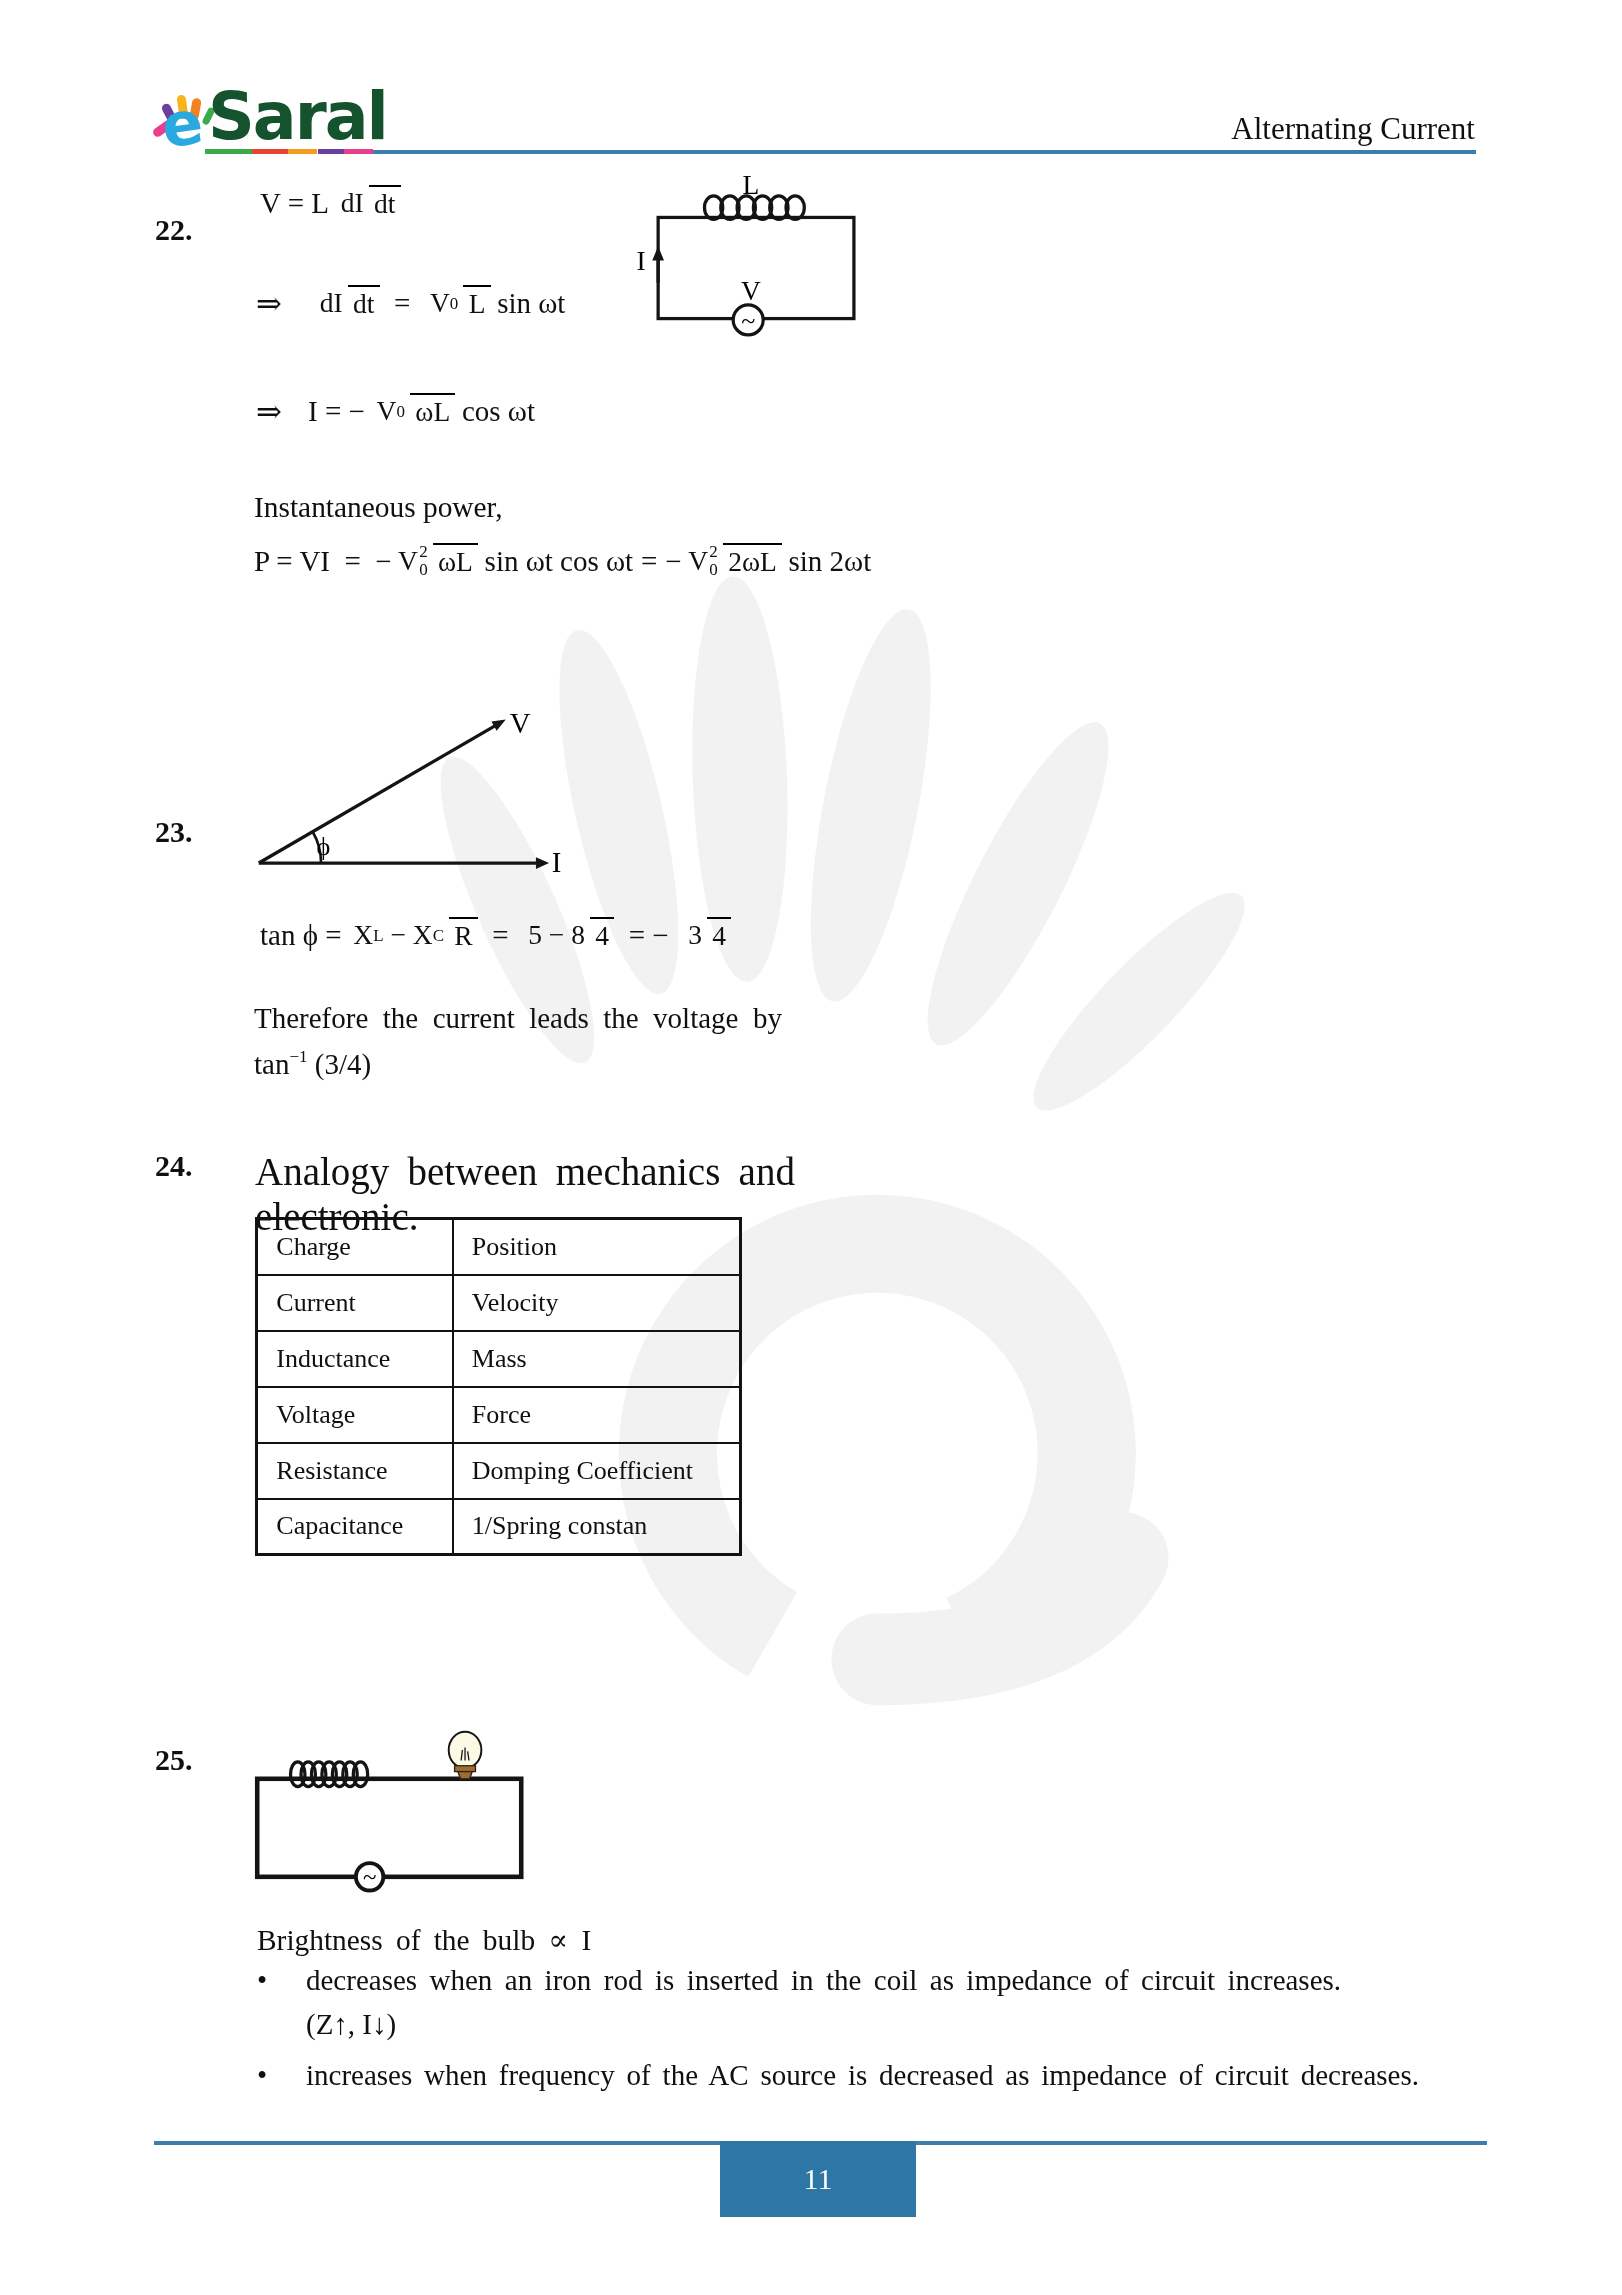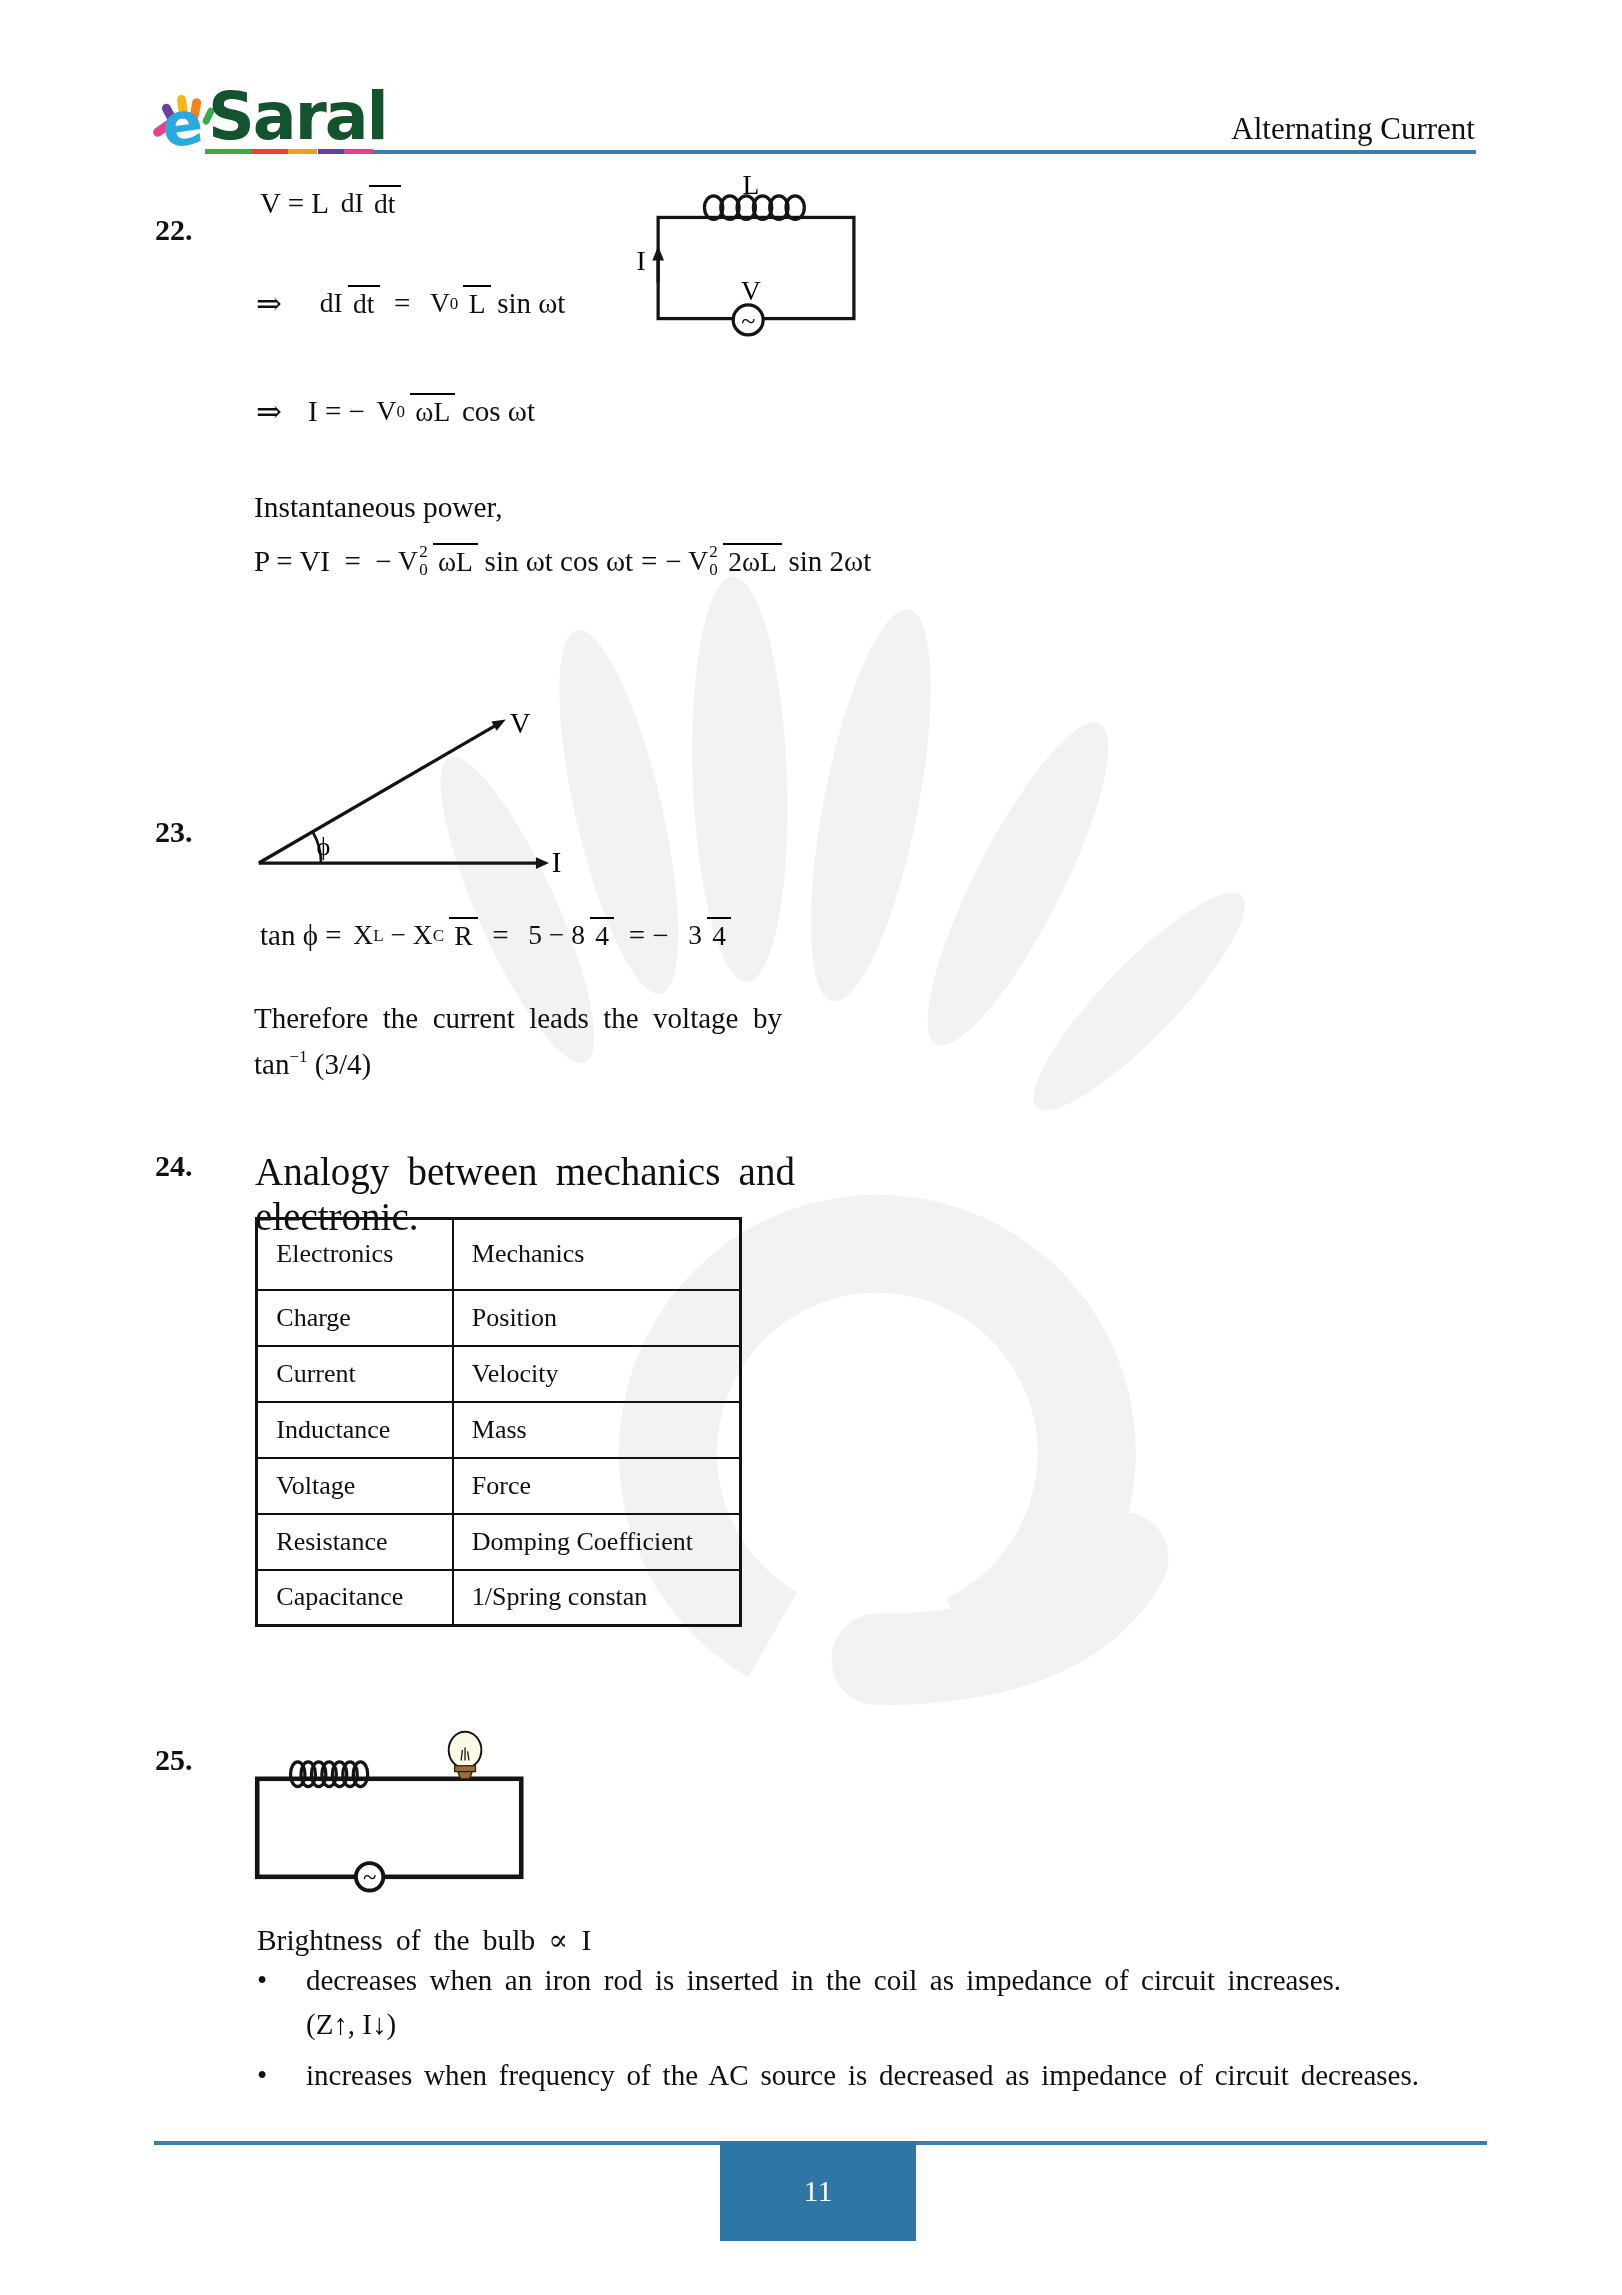--- a/index.html
+++ b/index.html
@@ -198,24 +198,20 @@
 
   <div class="abs z qnum" style="left:155px;top:1149px;">24.</div>
   <div class="abs z" style="left:255px;top:1149px;width:602px;font-size:39px;word-spacing:8.5px;">Analogy between mechanics and electronic.</div>
 
   <table id="analogy-table" class="abs z" style="left:255px;top:1217px;width:484px;">
     <colgroup>
         <col style="width:196px;">
         <col style="width:288px;">
       </colgroup>
     <tbody>
-        <tr style="height:71px;">
-      <th>Electronics</th>
-      <th>Mechanics</th>
-    </tr>
     <tr style="height:56px;">
       <td>Charge</td>
       <td>Position</td>
     </tr>
     <tr style="height:56px;">
       <td>Current</td>
       <td>Velocity</td>
     </tr>
     <tr style="height:56px;">
       <td>Inductance</td>
@@ -264,18 +260,18 @@
   <div class="abs z body-t" style="left:257px;top:1923px;font-size:29.4px;word-spacing:5.9px;">Brightness of the bulb ∝ I</div>
 
   <div class="abs z body-t" style="left:257px;top:1964px;">•</div>
   <div class="abs z body-t just" style="left:306px;top:1964px;width:1171px;word-spacing:5.2px;">decreases when an iron rod is inserted in the coil as impedance of circuit increases.</div>
   <div class="abs z body-t" style="left:306px;top:2008px;">(Z↑, I↓)</div>
 
   <div class="abs z body-t" style="left:257px;top:2059px;">•</div>
   <div class="abs z body-t just" style="left:306px;top:2059px;width:1204px;word-spacing:4.6px;">increases when frequency of the AC source is decreased as impedance of circuit decreases.</div>
 
   <div id="footer-line" class="abs z" style="left:154px;top:2141px;width:1333px;height:3.9px;"></div>
-  <div id="footer-badge" class="abs z" style="left:720px;top:2141px;width:196px;height:100px;text-align:center;">
+  <div id="footer-badge" class="abs z" style="left:720px;top:2141px;width:196px;height:76px;text-align:center;">
     <span>11</span>
   </div>
 
 </div>
 
 
 </body></html>

